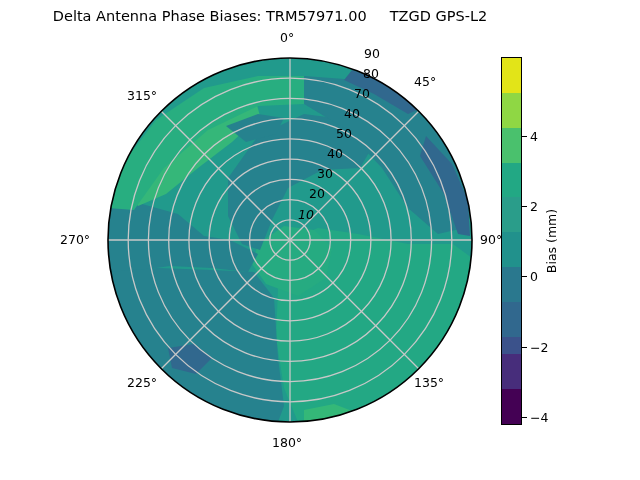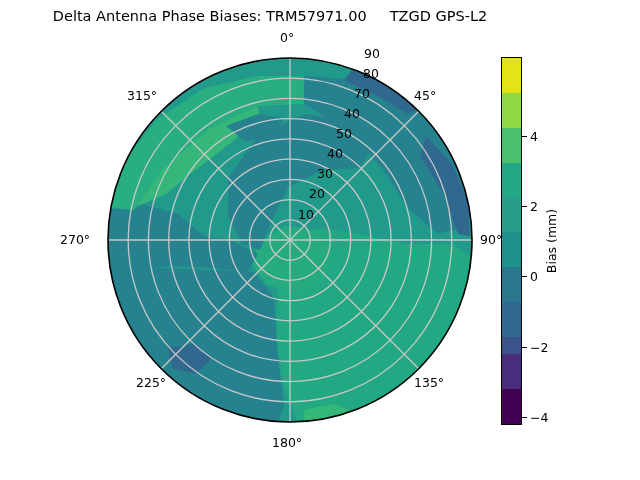--- a/index.html
+++ b/index.html
@@ -127,29 +127,29 @@
         <line x1="182" y1="0" x2="182" y2="364"></line>
         <line x1="0" y1="182" x2="364" y2="182"></line>
         <line x1="53.3" y1="53.3" x2="310.7" y2="310.7"></line>
         <line x1="310.7" y1="53.3" x2="53.3" y2="310.7"></line>
       </g>
 
       <circle cx="182" cy="182" r="182" fill="none" stroke="#000000" stroke-width="1.6"></circle>
     </svg>
 
     <div class="axlabel" style="left:172px; top:-28px;">0°</div>
-    <div class="axlabel" style="left:306px; top:30px;">45°</div>
+    <div class="axlabel" style="left:306px; top:16px;">45°</div>
     <div class="axlabel" style="left:372px; top:174px;">90°</div>
     <div class="axlabel" style="left:306px; top:317px;">135°</div>
     <div class="axlabel" style="left:164px; top:377px;text-align:right;">180°</div>
-    <div class="axlabel" style="left:28px; top:317px;">225°</div>
+    <div class="axlabel" style="left:19px; top:317px;">225°</div>
     <div class="axlabel" style="left:-48px; top:174px;">270°</div>
     <div class="axlabel" style="left:19px; top:30px;">315°</div>
 
-    <div class="rlabel" style="left:190px; top:149px;">10</div>
+    <div class="rlabel" style="left:190px; top:149px;font-style:italic;">10</div>
     <div class="rlabel" style="left:201px; top:128px;">20</div>
     <div class="rlabel" style="left:209px; top:108px;">30</div>
     <div class="rlabel" style="left:219px; top:88px;">40</div>
     <div class="rlabel" style="left:228px; top:68px;">50</div>
     <div class="rlabel" style="left:236px; top:48px;">40</div>
     <div class="rlabel" style="left:246px; top:28px;">70</div>
     <div class="rlabel" style="left:255px; top:8px;">80</div>
     <div class="rlabel" style="left:256px; top:-12px;">90</div>
   </div>
 

